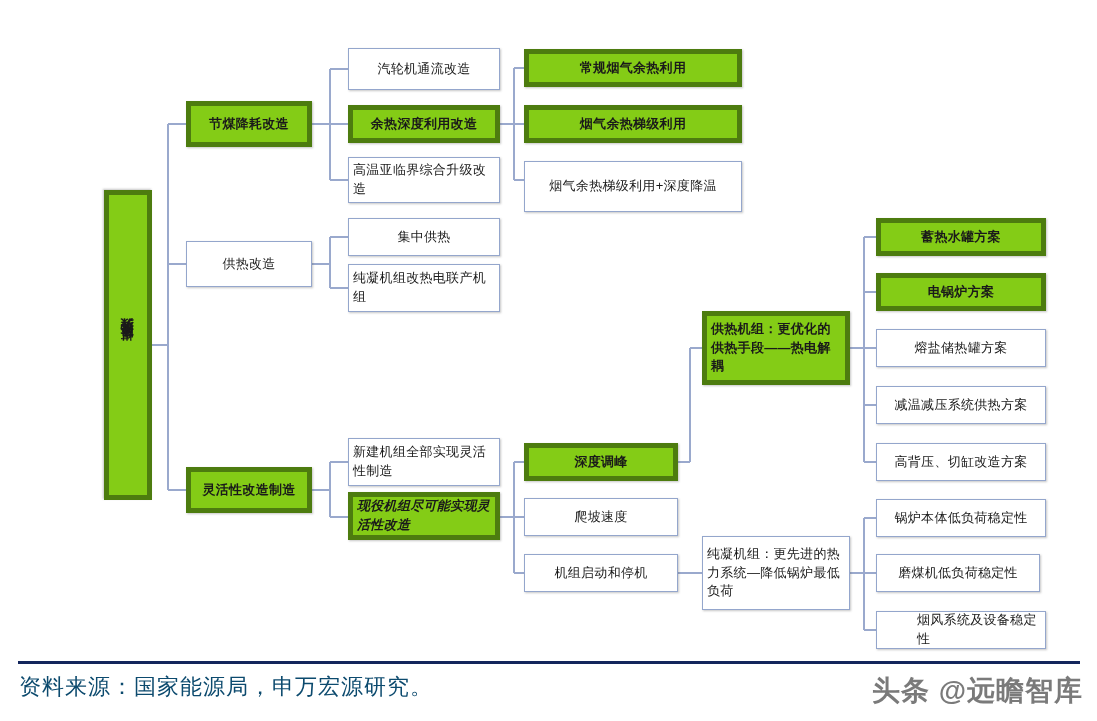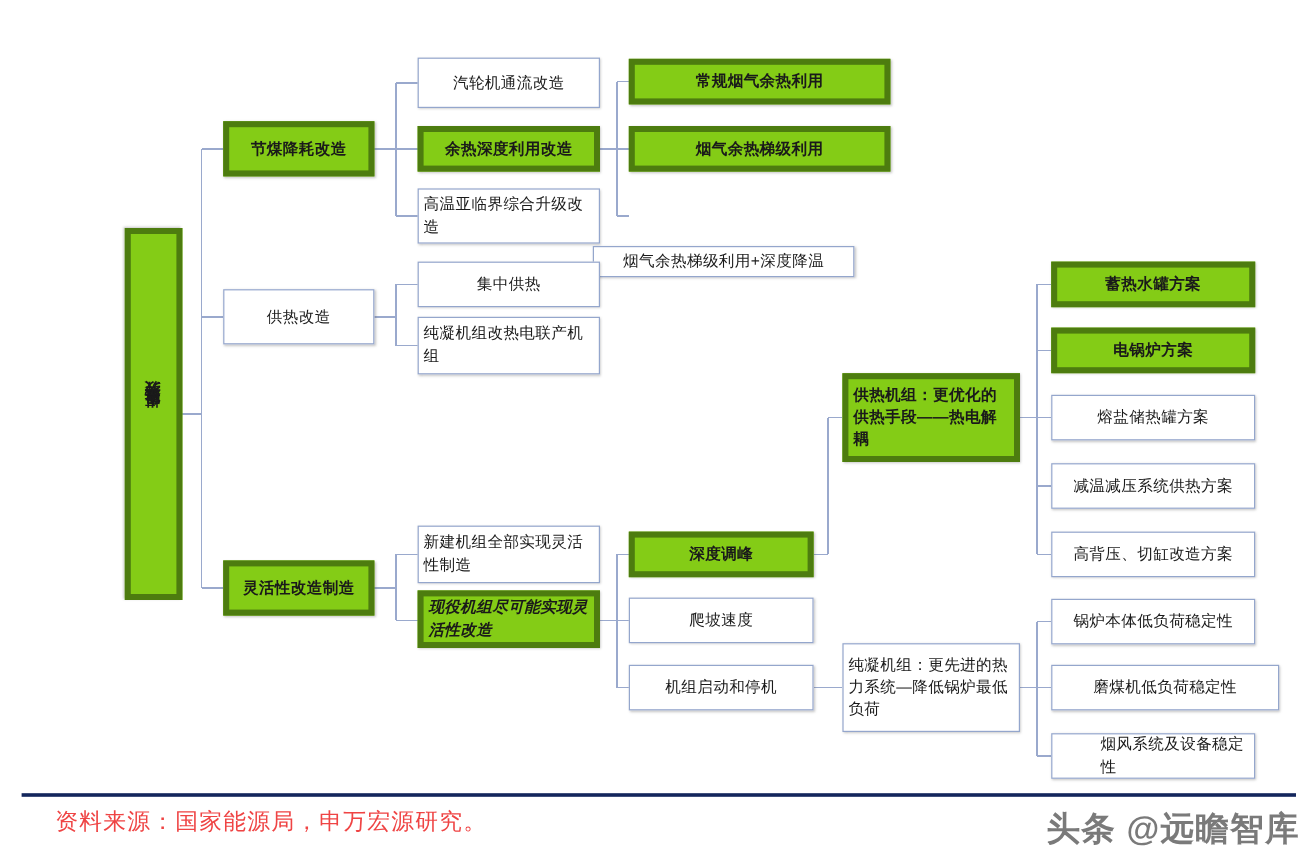--- a/index.html
+++ b/index.html
@@ -47,22 +47,22 @@
     font-weight:700;
     font-size:13px;
   }
   .node .txt{display:block;}
   
   #rule{
     position:absolute;left:18px;top:661px;width:1062px;height:3px;
     background:#13265c;z-index:3;
   }
   #source{
-    position:absolute;left:46px;top:672px;z-index:3;
-    font-size:19px;color:#ef4444;letter-spacing:1px;white-space:nowrap;
+    position:absolute;left:19px;top:672px;z-index:3;
+    font-size:22px;color:#0c4a6e;letter-spacing:1px;white-space:nowrap;
   }
   #watermark{
     position:absolute;left:872px;top:672px;z-index:3;
     font-size:28px;font-weight:700;color:#5e5e5e;white-space:nowrap;
     opacity:.82;letter-spacing:1px;
   }
 </style>
 </head>
 <body>
 
@@ -157,21 +157,21 @@
   </div>
 
   <div class="node orange" style="left:524px;top:49px;width:218px;height:38px;">
     <span class="txt">常规烟气余热利用</span>
   </div>
 
   <div class="node orange" style="left:524px;top:105px;width:218px;height:38px;">
     <span class="txt">烟气余热梯级利用</span>
   </div>
 
-  <div class="node white" style="left:494px;top:161px;width:218px;height:26px;margin-top:44px;">
+  <div class="node white" style="left:524px;top:161px;width:218px;height:51px;">
     <span class="txt">烟气余热梯级利用+深度降温</span>
   </div>
 
   <div class="node white" style="left:348px;top:218px;width:152px;height:38px;">
     <span class="txt">集中供热</span>
   </div>
 
   <div class="node white" style="left:348px;top:264px;width:152px;height:48px;">
     <span class="txt">纯凝机组改热电联产机组</span>
   </div>
@@ -221,21 +221,21 @@
   </div>
 
   <div class="node white" style="left:876px;top:443px;width:170px;height:38px;">
     <span class="txt">高背压、切缸改造方案</span>
   </div>
 
   <div class="node white" style="left:876px;top:499px;width:170px;height:38px;">
     <span class="txt">锅炉本体低负荷稳定性</span>
   </div>
 
-  <div class="node white" style="left:876px;top:554px;width:190px;height:38px;">
+  <div class="node white" style="left:876px;top:554px;width:164px;height:38px;">
     <span class="txt">磨煤机低负荷稳定性</span>
   </div>
 
   <div class="node white" style="left:876px;top:611px;width:170px;height:38px;padding-left:40px;">
     <span class="txt">烟风系统及设备稳定性</span>
   </div>
 
   <div id="rule"></div>
   <div id="source">资料来源：国家能源局，申万宏源研究。</div>
   <div id="watermark">头条 @远瞻智库</div>

